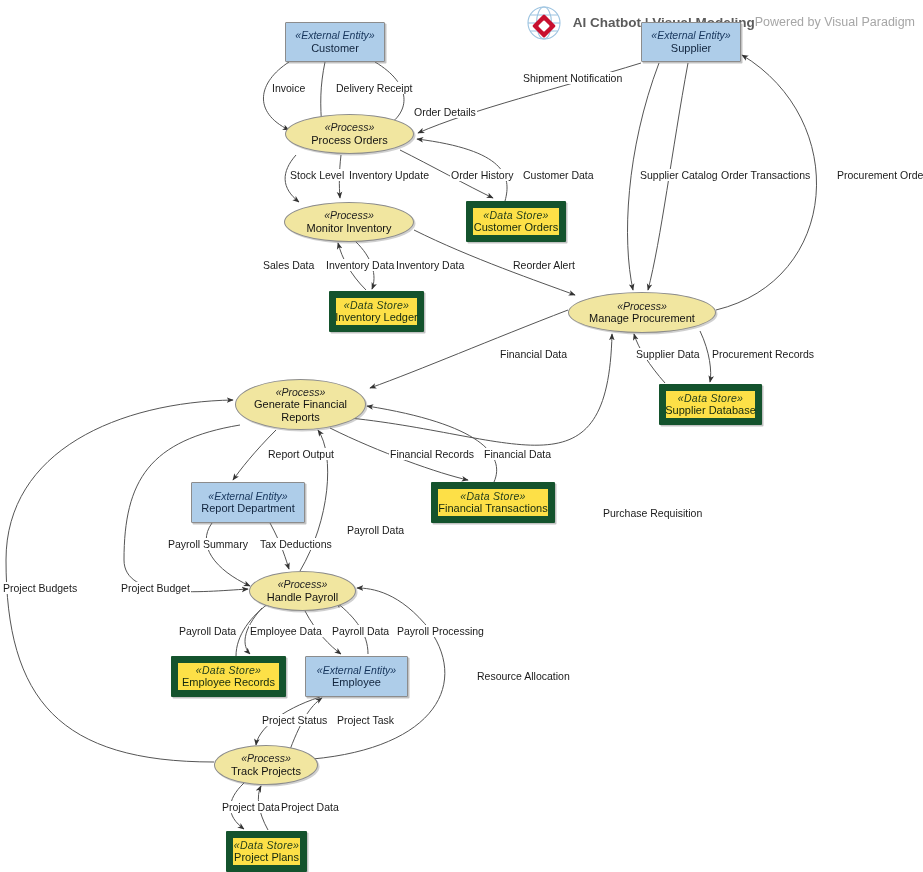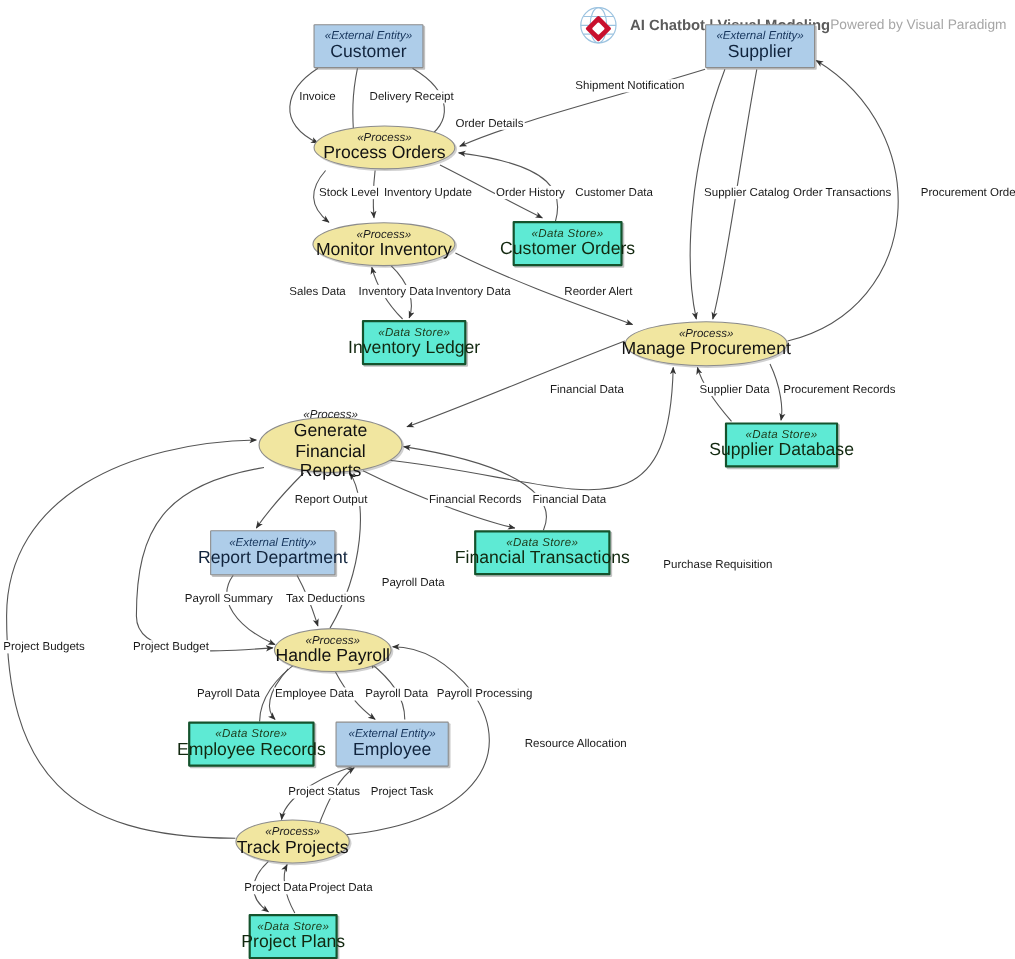--- a/index.html
+++ b/index.html
@@ -22,31 +22,31 @@
   .brand{position:absolute;right:8px;top:2px;display:flex;align-items:center;gap:8px;}
   .brand-logo{width:42px;height:42px;position:relative;flex:0 0 auto;}
   .brand-text{display:flex;flex-direction:row;line-height:1.25;}
   .brand-title{font-size:13.5px;color:#5b5b5b;font-weight:600;white-space:nowrap;}
   .brand-sub{font-size:12.5px;color:#a6a6a6;white-space:nowrap;}
 
   
   .node{position:absolute;box-sizing:border-box;display:flex;flex-direction:column;
         align-items:center;justify-content:center;text-align:center;line-height:1.18;}
   .node .stereo{font-style:italic;font-size:10.5px;color:#1f1f1f;white-space:nowrap;}
-  .node .nm{font-size:16px;color:#111;white-space:nowrap;}
+  .node .nm{font-size:11px;color:#111;white-space:nowrap;}
 
   .node.entity{
     background:#aecde9;border:1px solid #8c8c8c;border-radius:1px;
     box-shadow:1.5px 1.5px 0 rgba(120,120,120,.45);
   }
   .node.entity .stereo{color:#16355c;}
   .node.entity .nm{color:#10233c;}
 
   .node.store{
-    background:#5eead4;border:2px solid #14532d;border-radius:1px;
+    background:#fde047;border:7px solid #14532d;border-radius:1px;
     box-shadow:1.5px 1.5px 0 rgba(120,120,120,.45);
   }
   .node.store .stereo{color:#1d3a1a;letter-spacing:.3px;}
   .node.store .nm{color:#12280f;}
 
   .node.process{
     background:#f1e6a0;border:1px solid #8c8c8c;border-radius:50%;
     box-shadow:1.5px 1.5px 0 rgba(120,120,120,.35);
   }
   .node.process .nm{line-height:1.15;}

